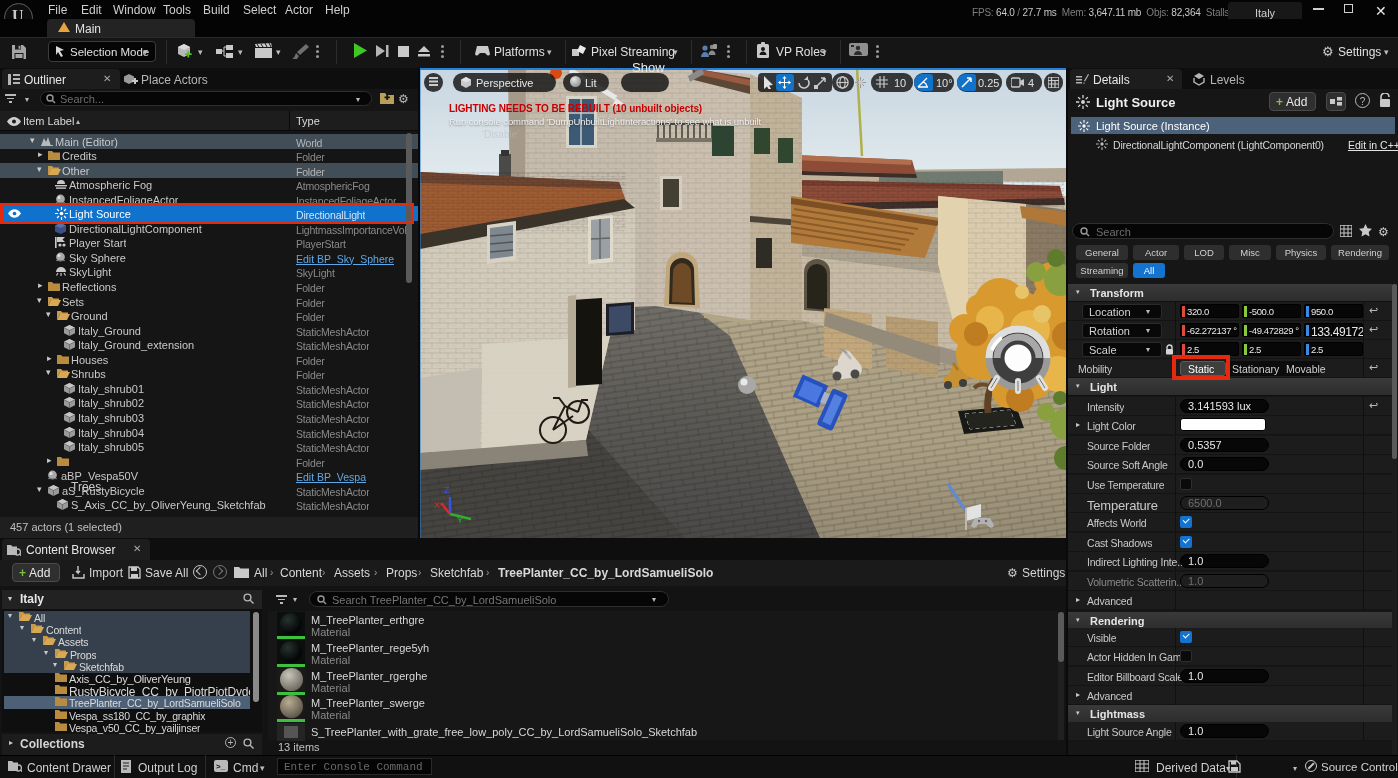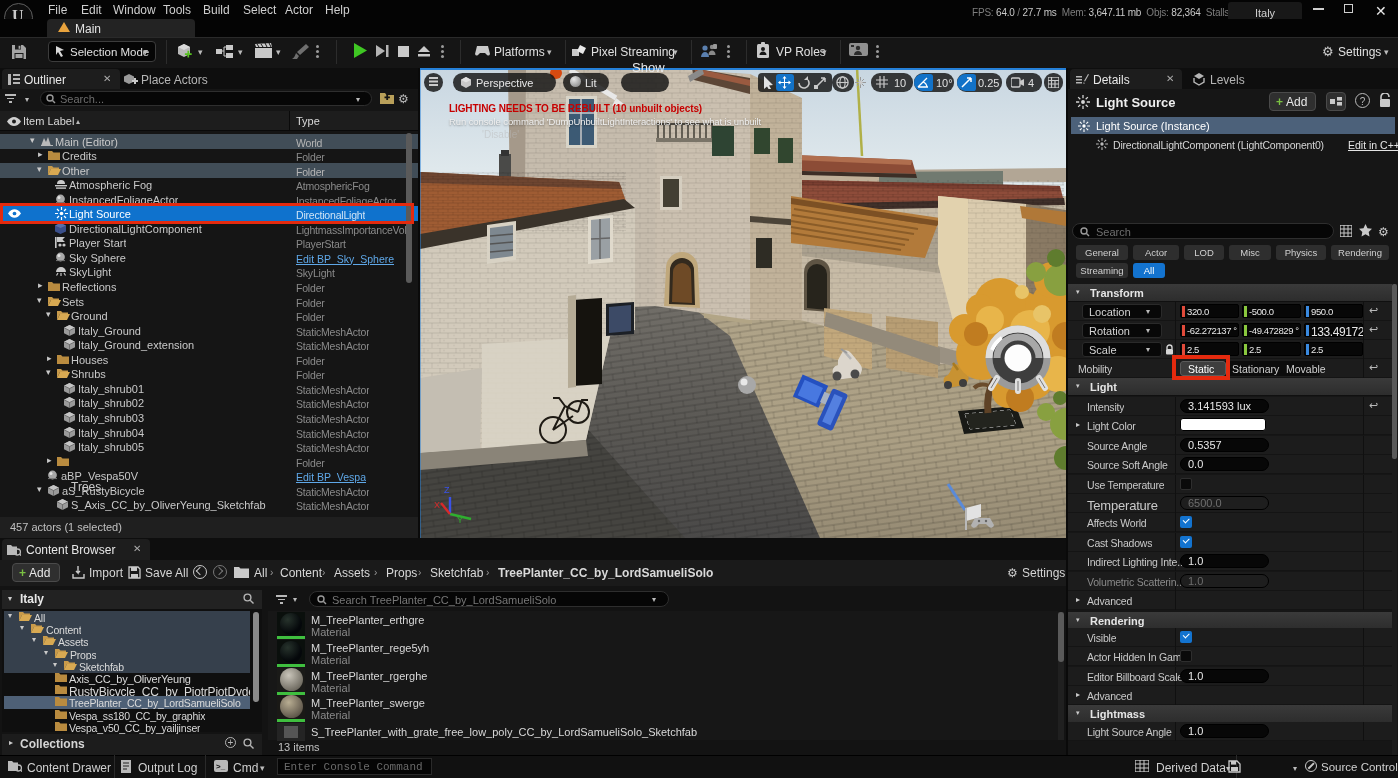--- a/index.html
+++ b/index.html
@@ -1016,21 +1016,21 @@
 <div class="abs" style="left:1369px;top:399px;font-size:11px;color:#b9b9b9">↩</div>
 <div class="abs" style="left:1068px;top:416.4px;width:324px;height:19px;background:#1c1c1c;border-bottom:1px solid #141414"></div>
 <div class="abs" style="left:1175px;top:416.4px;width:1px;height:19px;background:#101010"></div>
 <div class="abs" style="left:1363px;top:416.4px;width:1px;height:19px;background:#101010"></div>
 <div class="abs" style="left:1076px;top:420.4px;font-size:8px;color:#ccc">▸</div>
 <div class="abs ellip" style="left:1087px;top:420.4px;font-size:10.5px;color:#c9c9c9;max-width:100px;letter-spacing:-0.2px">Light Color</div>
 <div class="abs" style="left:1180px;top:418.4px;width:86px;height:13px;background:#fff;border-radius:3px;border:1px solid #000"></div>
 <div class="abs" style="left:1068px;top:435.79999999999995px;width:324px;height:19px;background:#1c1c1c;border-bottom:1px solid #141414"></div>
 <div class="abs" style="left:1175px;top:435.79999999999995px;width:1px;height:19px;background:#101010"></div>
 <div class="abs" style="left:1363px;top:435.79999999999995px;width:1px;height:19px;background:#101010"></div>
-<div class="abs ellip" style="left:1087px;top:439.79999999999995px;font-size:10.5px;color:#c9c9c9;max-width:100px;letter-spacing:-0.2px">Source Angle</div>
+<div class="abs ellip" style="left:1087px;top:439.79999999999995px;font-size:10.5px;color:#c9c9c9;max-width:100px;letter-spacing:-0.2px">Source Folder</div>
 <div class="abs" style="left:1180px;top:437.79999999999995px;width:89px;height:14px;background:#070707;border:1px solid #000;border-radius:7px"></div>
 <div class="abs" style="left:1188px;top:438.79999999999995px;font-size:11px;color:#e8e8e8">0.5357</div>
 <div class="abs" style="left:1068px;top:455.19999999999993px;width:324px;height:19px;background:#1c1c1c;border-bottom:1px solid #141414"></div>
 <div class="abs" style="left:1175px;top:455.19999999999993px;width:1px;height:19px;background:#101010"></div>
 <div class="abs" style="left:1363px;top:455.19999999999993px;width:1px;height:19px;background:#101010"></div>
 <div class="abs ellip" style="left:1087px;top:459.19999999999993px;font-size:10.5px;color:#c9c9c9;max-width:100px;letter-spacing:-0.2px">Source Soft Angle</div>
 <div class="abs" style="left:1180px;top:457.19999999999993px;width:89px;height:14px;background:#070707;border:1px solid #000;border-radius:7px"></div>
 <div class="abs" style="left:1188px;top:458.19999999999993px;font-size:11px;color:#e8e8e8">0.0</div>
 <div class="abs" style="left:1068px;top:474.5999999999999px;width:324px;height:19px;background:#1c1c1c;border-bottom:1px solid #141414"></div>
 <div class="abs" style="left:1175px;top:474.5999999999999px;width:1px;height:19px;background:#101010"></div>

